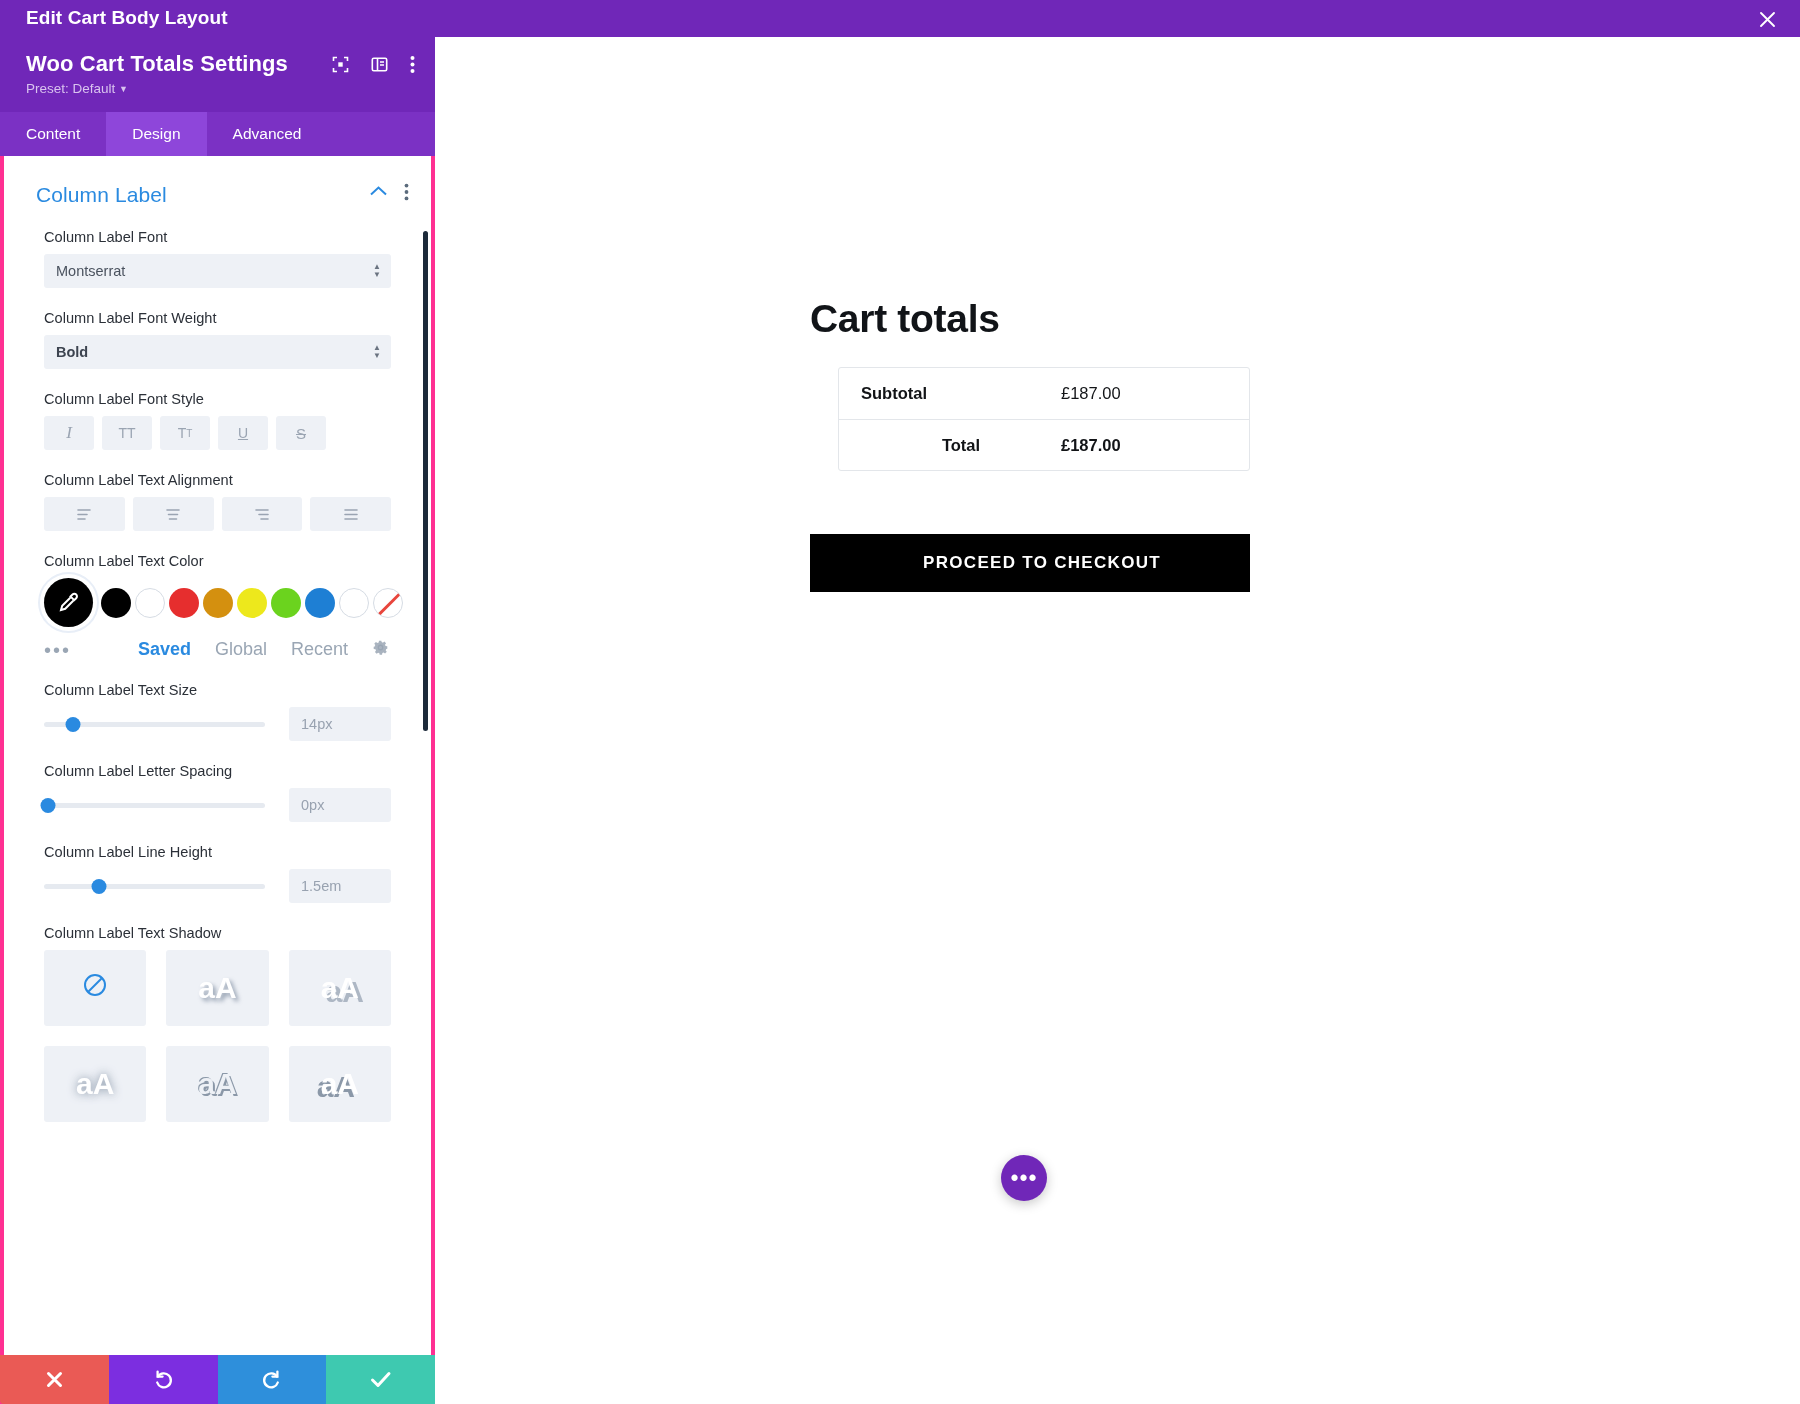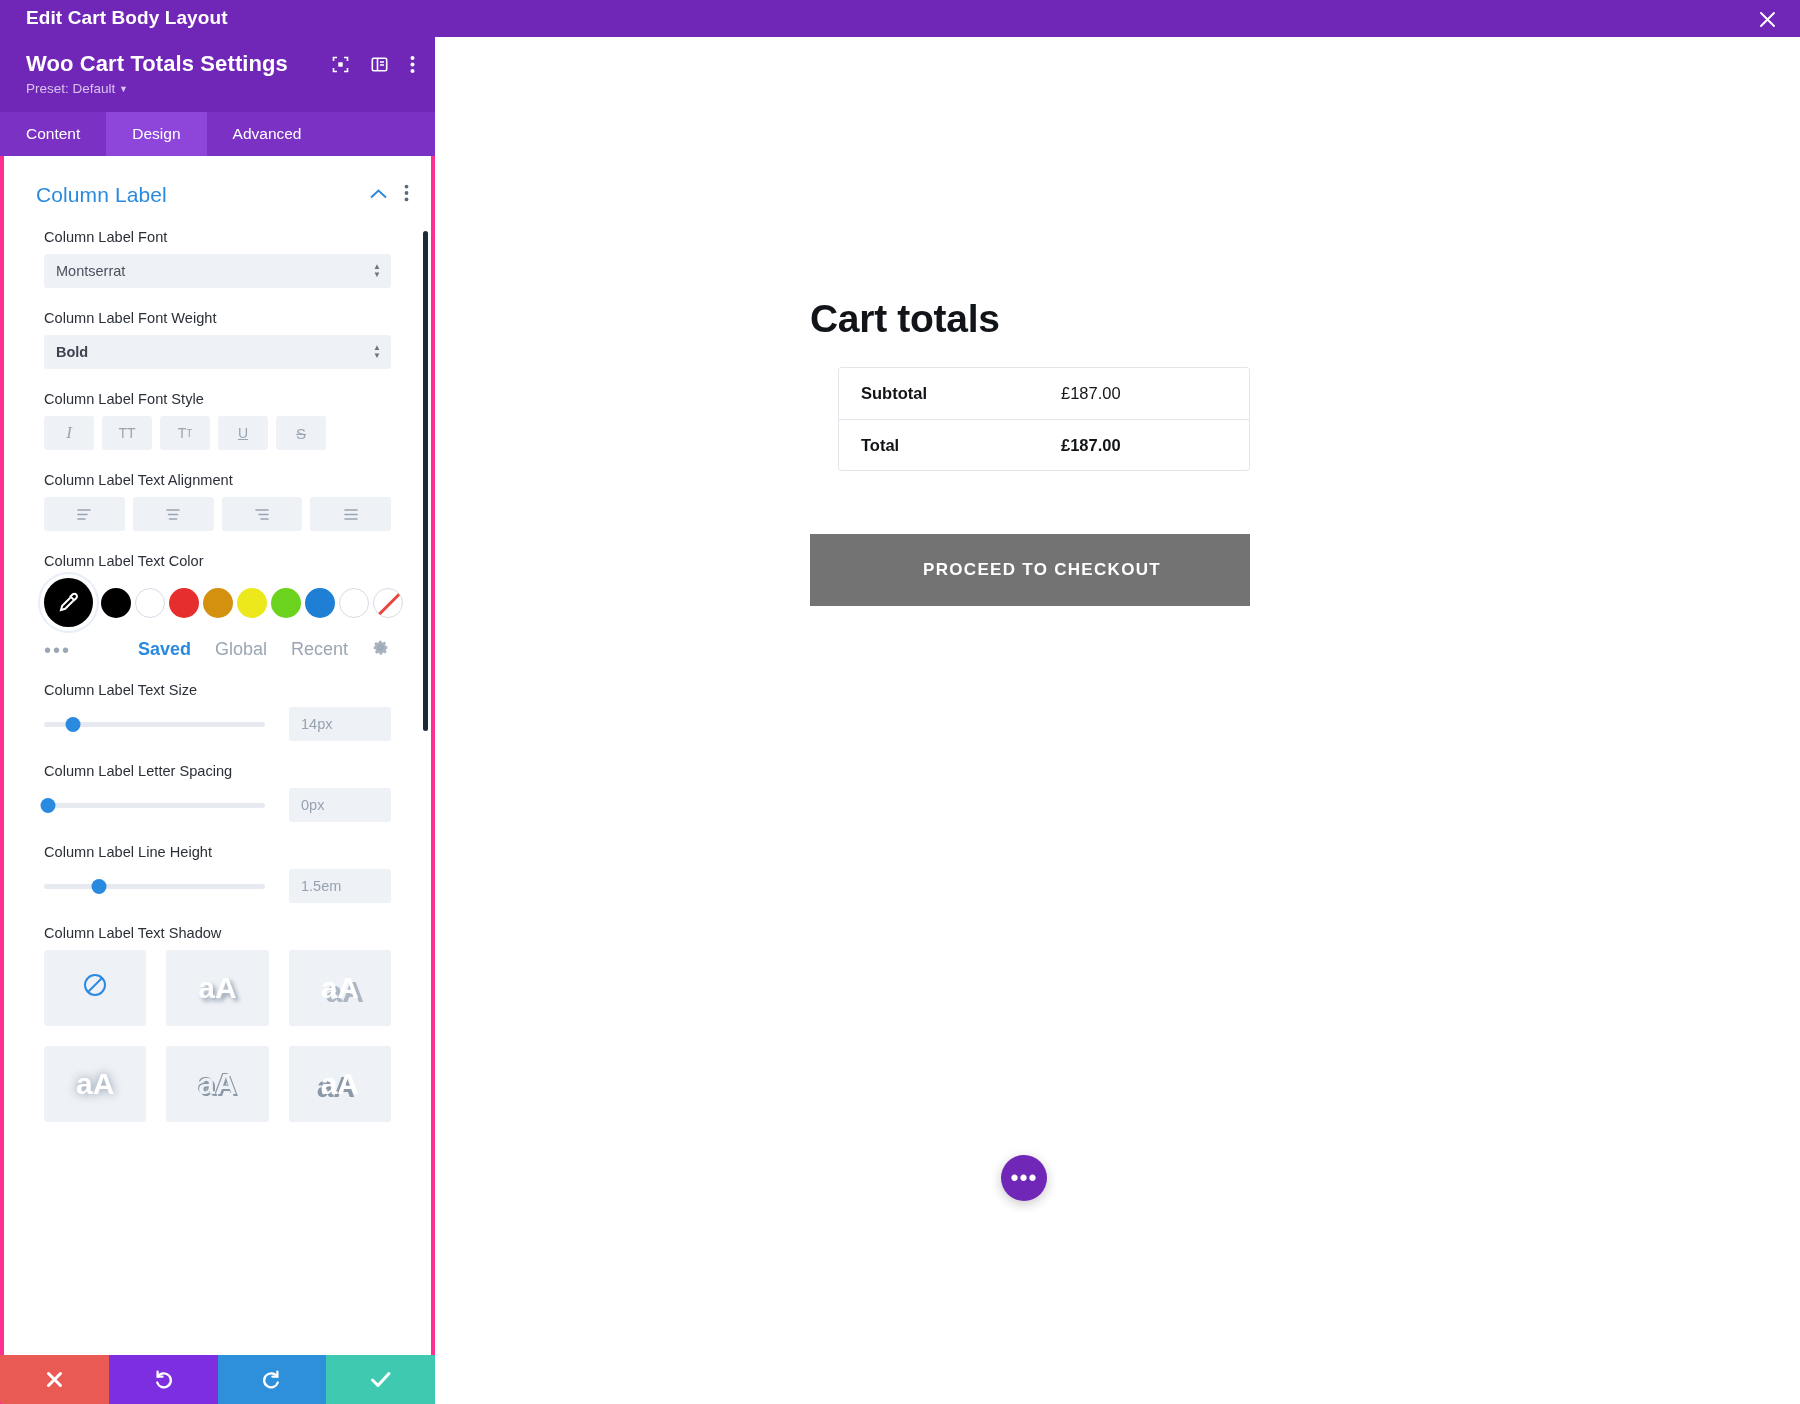--- a/index.html
+++ b/index.html
@@ -69,21 +69,21 @@
   }
   .scroll-wrap {
     position: absolute; inset: 0; overflow: hidden; padding: 0 0 0 0;
   }
   .scroll-track {
     position: absolute; right: 3px; top: 75px; width: 5px; height: 500px;
     background: #1c2a3a; border-radius: 3px;
   }
 
   .section-head {
-    display: flex; align-items: center; padding: 27px 22px 0 32px;
+    display: flex; padding: 27px 22px 0 32px;
   }
   .section-title {
     color: #2a8ae0; font-size: 21px; flex: 1; letter-spacing: .1px;
   }
   .chev, .kebab { cursor: pointer; color: #2a8ae0; }
   .kebab { color: #5b6b7c; margin-left: 16px; }
 
   .field { padding: 0 40px 0 40px; margin-top: 22px; }
   .field-label {
     font-size: 14.6px; color: #2b3038; margin-bottom: 9px; display: block;
@@ -196,26 +196,26 @@
   }
   .cart-wrap { position: absolute; left: 375px; top: 260px; width: 440px; }
   .cart-title {
     font-size: 39px; font-weight: bold; color: #111418;
     letter-spacing: -.3px; margin-bottom: 26px;
   }
   .totals-table {
     border: 1px solid #e3e6ea; border-radius: 3px; overflow: hidden; margin-left: 28px;
   }
   .totals-row { display: flex; align-items: center; height: 51px; padding: 0 22px; }
-  .totals-row + .totals-row { border-top: 1px solid #e3e6ea; }
+  .totals-row + .totals-row { border-top: 1px solid #e3e6ea; text-align: center; }
   .t-label { width: 200px; font-size: 16.5px; font-weight: bold; color: #121417; }
   .t-value { font-size: 16.5px; color: #121417; }
   .t-value.bold { font-weight: bold; }
   .checkout-btn {
-    margin-top: 63px; height: 72px; background: #737373;
+    margin-top: 63px; height: 58px; background: #000000;
     display: flex; align-items: center; justify-content: center;
     color: #ffffff; font-size: 17px; font-weight: bold;
     letter-spacing: 1.3px; cursor: pointer; padding-left: 24px;
   }
   .fab {
     position: absolute; left: 566px; top: 1118px;
     width: 46px; height: 46px; border-radius: 50%; background: #7027b8;
     display: flex; align-items: center; justify-content: center;
     box-shadow: 0 3px 12px rgba(0,0,0,.22); cursor: pointer;
     color: #fff; font-size: 23px; letter-spacing: 1px; line-height: 6px;

